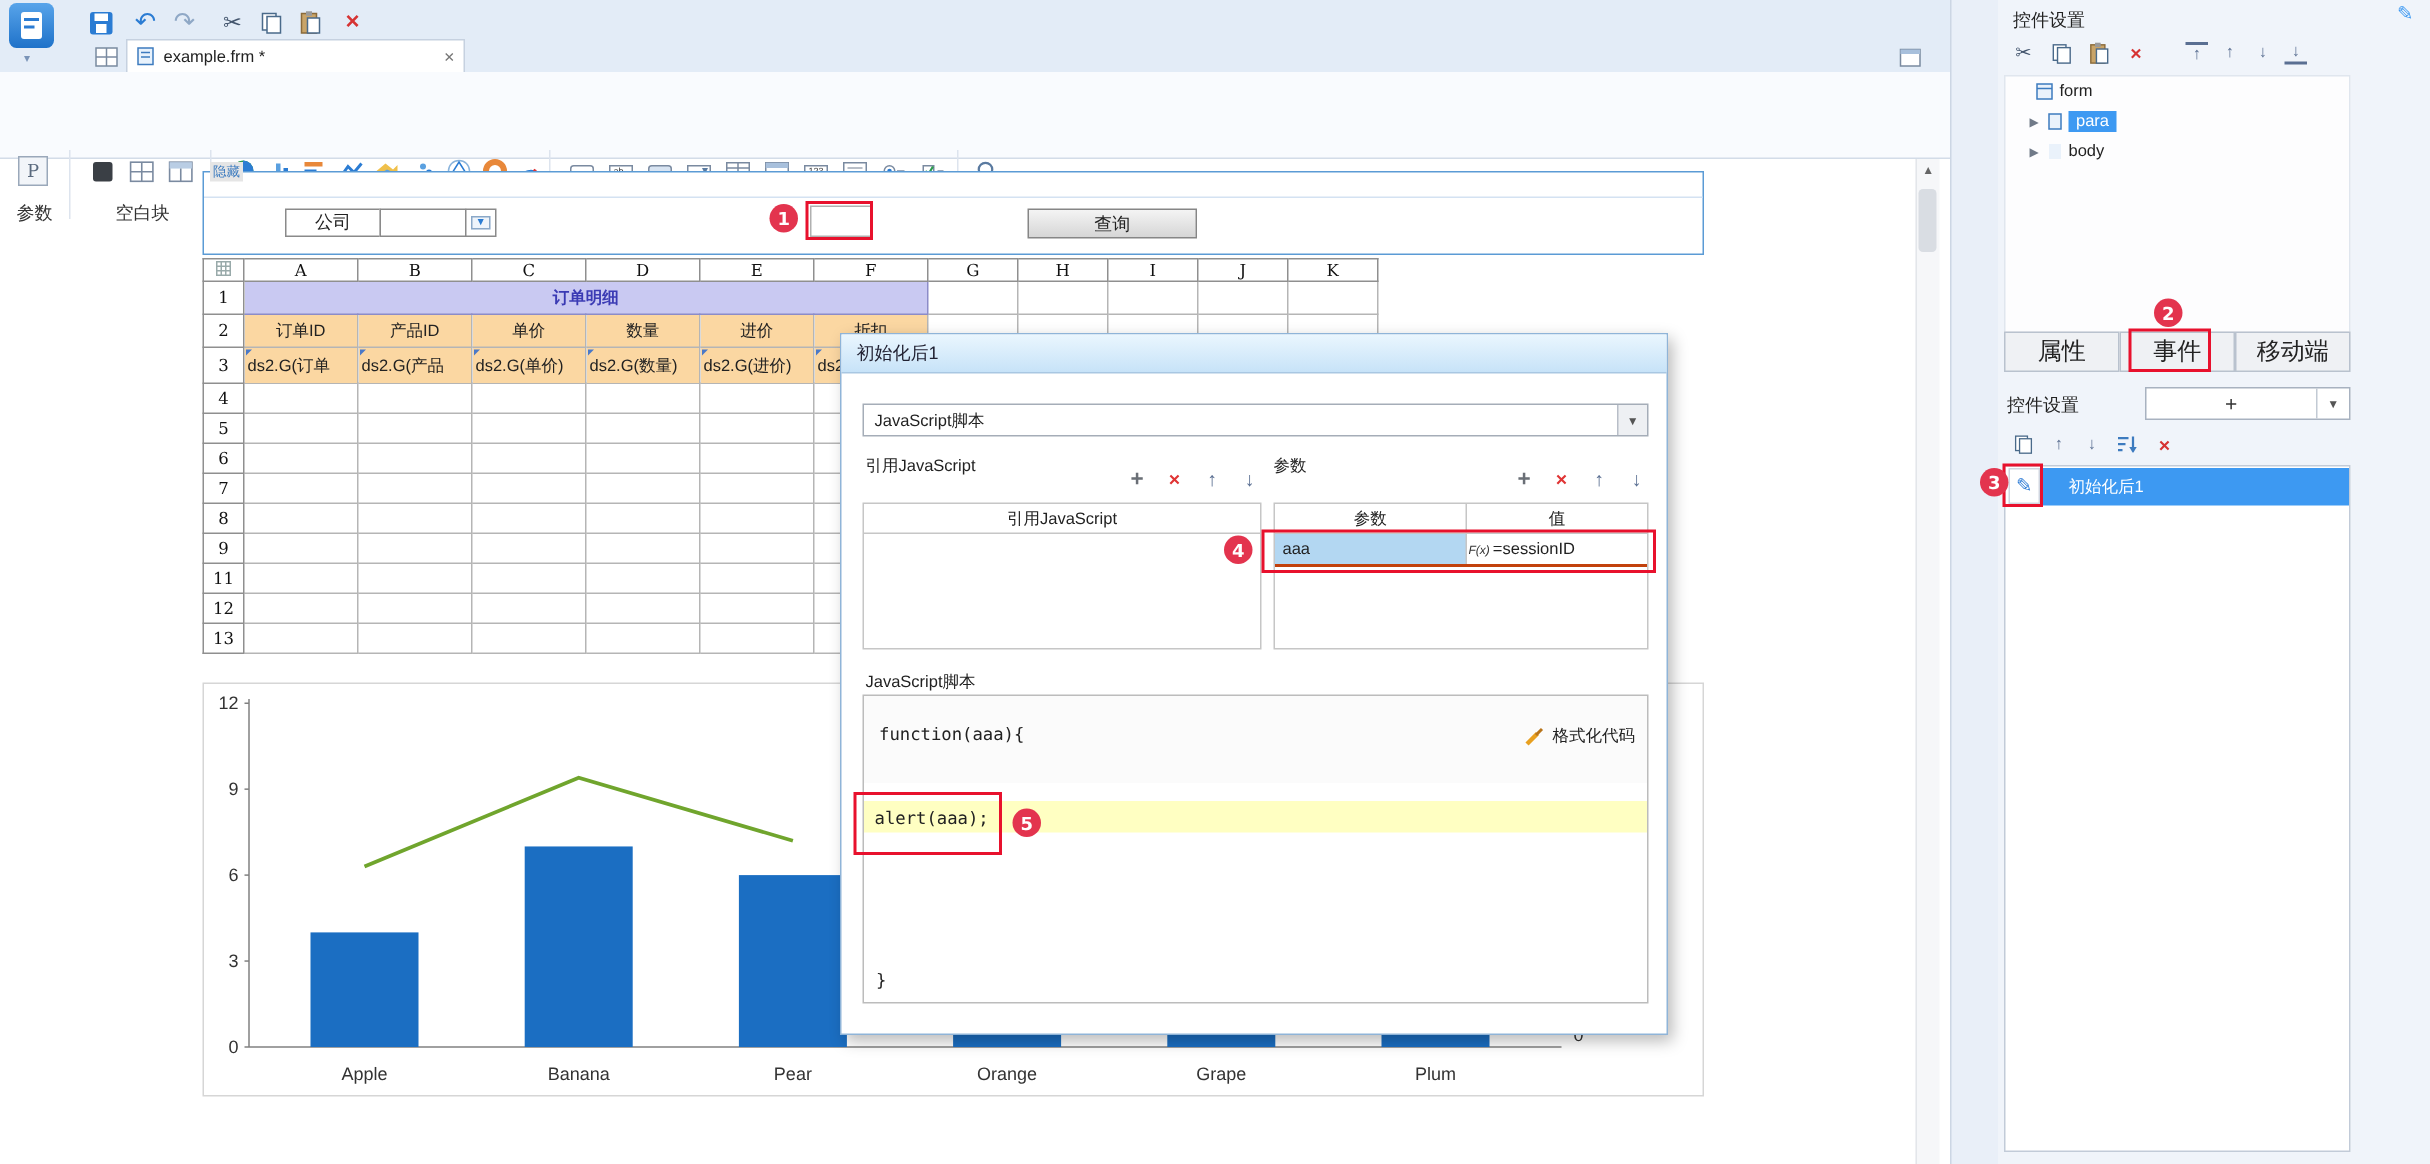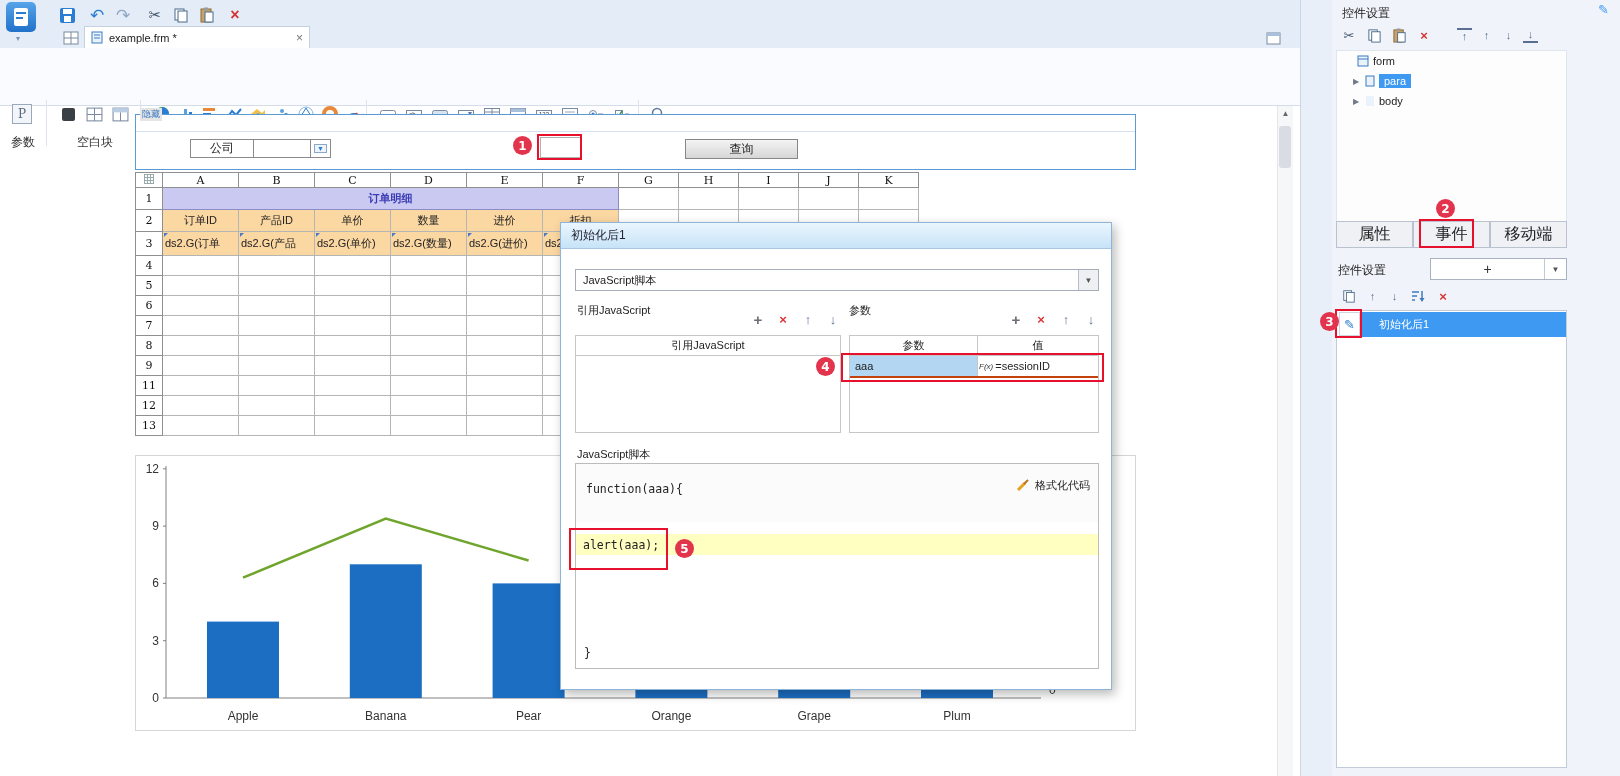--- a/index.html
+++ b/index.html
@@ -66,21 +66,21 @@
 .mini.plus{color:#6a6f76;font-size:15px}
 .dtable{position:absolute;border:1px solid #c6c6c6;background:#fff}
 .dtable .dhead{height:20px;border-bottom:1px solid #c6c6c6;display:flex;align-items:center;justify-content:center;font-size:11px}
 .prow{display:flex;height:22px;border-bottom:2px solid #c2410c;font-size:11px}
 .prow .pc1{width:128px;border-right:1px solid #c6c6c6;background:#b3d7f2;display:flex;align-items:center;padding-left:5px}
 .prow .pc2{flex:1;display:flex;align-items:center;background:#fff}
 .fx{font-size:8px;color:#333;margin:0 2px 0 1px;font-style:italic;white-space:nowrap}
 #editor{left:14px;top:240px;width:524px;height:206px;border:1px solid #bcbcbc;background:#fff;font-family:"DejaVu Sans Mono",monospace;font-size:11.5px}
 #editor .topzone{position:absolute;left:0;top:0;width:100%;height:58px;background:#fbfbfb}
 #fn-line{position:absolute;left:10px;top:18px}
-#fmt-btn{position:absolute;right:8px;top:14px;height:20px;display:flex;align-items:flex-start;gap:5px;font-family:"Liberation Sans",sans-serif;font-size:11px;color:#222}
+#fmt-btn{position:absolute;right:8px;top:14px;height:20px;display:flex;align-items:flex-end;gap:5px;font-family:"Liberation Sans",sans-serif;font-size:11px;color:#222}
 #yellow-line{position:absolute;left:0;top:70px;width:100%;height:21px;background:#ffffc2;display:flex;align-items:center;padding-left:7px}
 #close-brace{position:absolute;left:8px;top:182px}
 
 #rstrip{left:1300px;top:0;width:32px;height:776px;background:#e9eff8;border-left:1px solid #ccd6e4}
 #rpanel{left:1332px;top:0;width:288px;height:776px;background:#f0f4fa}
 #rp-title{left:1342px;top:5px;font-size:12px;color:#222}
 .pico{display:inline-flex;align-items:center;justify-content:center;width:18px;height:18px;font-size:13px;color:#44566e}
 .arr{font-size:11px;color:#5a6f92;width:15px;height:15px;display:inline-flex;align-items:center;justify-content:center}
 .arr.t{border-top:2px solid #5a6f92}
 .arr.b{border-bottom:2px solid #5a6f92}

